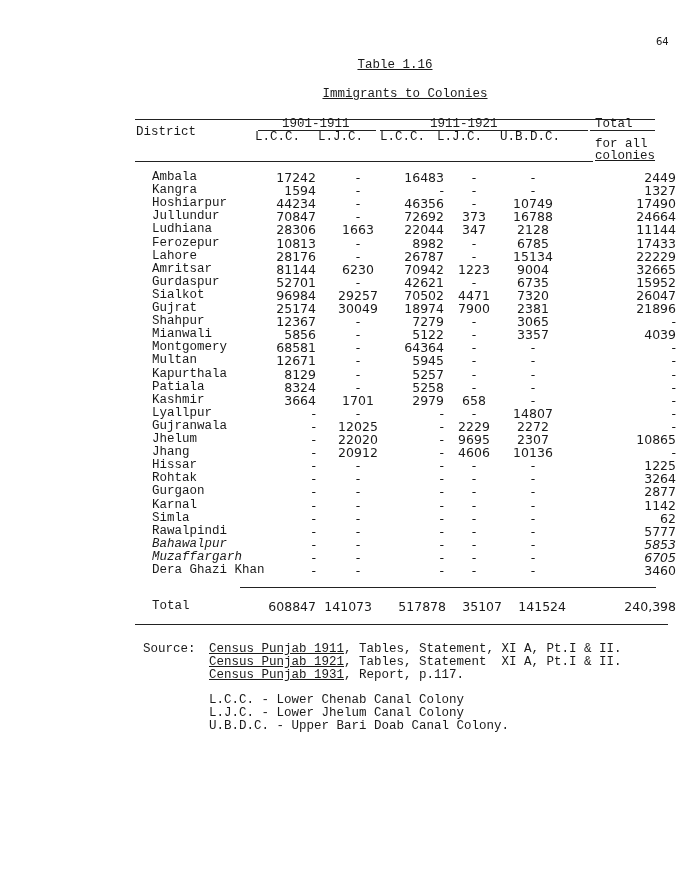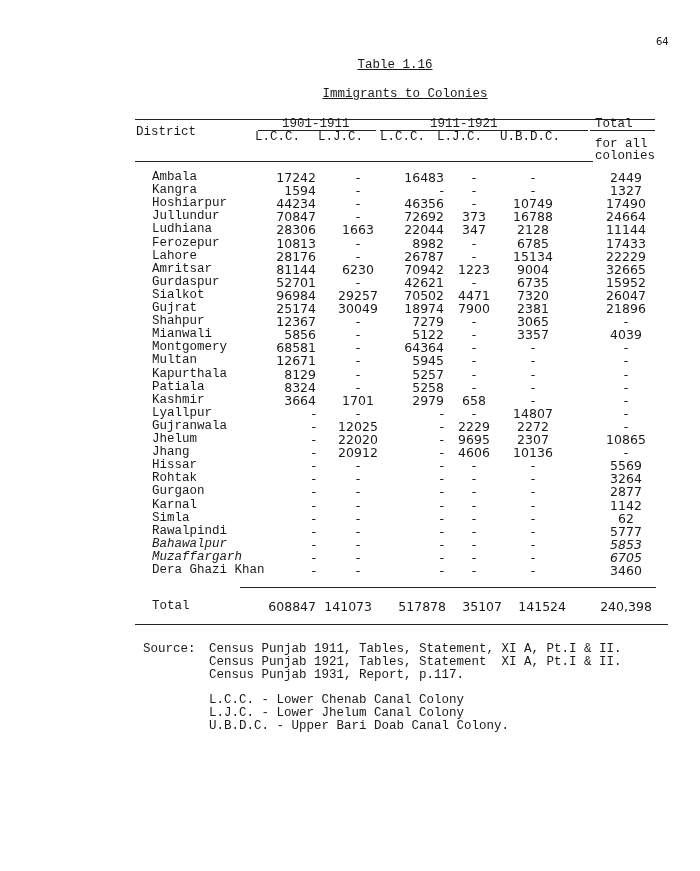--- a/index.html
+++ b/index.html
@@ -4,30 +4,30 @@
 <style>
   html, body { margin:0; padding:0; background:#ffffff; }
   body { width:700px; height:871px; position:relative; overflow:hidden;
          font-family:"Liberation Mono","DejaVu Sans Mono",monospace; color:#1a1a1a; }
   .page-num { position:absolute; left:656px; top:36px; font-size:10px; font-family:"DejaVu Sans", sans-serif; }
   .title { position:absolute; left:0; width:100%; text-align:center; font-size:12.5px; text-decoration:underline; }
   .t1 { top:58px; left:45px; }
   .t2 { top:87px; left:55px; }
   .rule { position:absolute; border-top:1.3px solid #222; }
   .hdr { position:absolute; font-size:12.5px; line-height:13px; }
-  .ul { }
+  .ul { text-decoration:underline; }
   .row { position:absolute; left:136px; height:13px; font-size:12.5px; line-height:13px; white-space:pre; }
   .cell { position:absolute; top:0; text-align:right; font-family:"DejaVu Sans", sans-serif; font-size:12.5px; }
   .dist { position:absolute; left:16px; top:0; }
   .c1 { left:110px; width:70px; }
   .c2 { left:190px; width:64px; text-align:center; }
   .c3 { left:240px; width:68px; }
   .c4 { left:310px; width:56px; text-align:center; }
   .c5 { left:366px; width:62px; text-align:center; }
-  .c6 { left:460px; width:60px;text-align:center; }
+  .c6 { left:480px; width:60px; }
   .total-row { position:absolute; left:136px; top:599px; height:14px; font-size:12.5px; width:520px; }
   .total-row .cell { font-size:12.5px; }
   .src { position:absolute; font-size:12.5px; line-height:13.5px; white-space:pre; }
 </style>
 </head>
 <body>
 
 <div class="page-num">64</div>
 <div class="title t1">Table 1.16</div>
 <div class="title t2">Immigrants to Colonies</div>
@@ -65,21 +65,21 @@
     <div class="row" style="top: 328.2px; width: 520px;"><span class="dist">Mianwali</span><span class="cell c1">5856</span><span class="cell c2">-</span><span class="cell c3">5122</span><span class="cell c4">-</span><span class="cell c5">3357</span><span class="cell c6">4039</span></div>
     <div class="row" style="top: 341.3px; width: 520px;"><span class="dist">Montgomery</span><span class="cell c1">68581</span><span class="cell c2">-</span><span class="cell c3">64364</span><span class="cell c4">-</span><span class="cell c5">-</span><span class="cell c6">-</span></div>
     <div class="row" style="top: 354.4px; width: 520px;"><span class="dist">Multan</span><span class="cell c1">12671</span><span class="cell c2">-</span><span class="cell c3">5945</span><span class="cell c4">-</span><span class="cell c5">-</span><span class="cell c6">-</span></div>
     <div class="row" style="top: 367.5px; width: 520px;"><span class="dist">Kapurthala</span><span class="cell c1">8129</span><span class="cell c2">-</span><span class="cell c3">5257</span><span class="cell c4">-</span><span class="cell c5">-</span><span class="cell c6">-</span></div>
     <div class="row" style="top: 380.6px; width: 520px;"><span class="dist">Patiala</span><span class="cell c1">8324</span><span class="cell c2">-</span><span class="cell c3">5258</span><span class="cell c4">-</span><span class="cell c5">-</span><span class="cell c6">-</span></div>
     <div class="row" style="top: 393.7px; width: 520px;"><span class="dist">Kashmir</span><span class="cell c1">3664</span><span class="cell c2">1701</span><span class="cell c3">2979</span><span class="cell c4">658</span><span class="cell c5">-</span><span class="cell c6">-</span></div>
     <div class="row" style="top: 406.8px; width: 520px;"><span class="dist">Lyallpur</span><span class="cell c1">-</span><span class="cell c2">-</span><span class="cell c3">-</span><span class="cell c4">-</span><span class="cell c5">14807</span><span class="cell c6">-</span></div>
     <div class="row" style="top: 419.9px; width: 520px;"><span class="dist">Gujranwala</span><span class="cell c1">-</span><span class="cell c2">12025</span><span class="cell c3">-</span><span class="cell c4">2229</span><span class="cell c5">2272</span><span class="cell c6">-</span></div>
     <div class="row" style="top: 433px; width: 520px;"><span class="dist">Jhelum</span><span class="cell c1">-</span><span class="cell c2">22020</span><span class="cell c3">-</span><span class="cell c4">9695</span><span class="cell c5">2307</span><span class="cell c6">10865</span></div>
     <div class="row" style="top: 446.1px; width: 520px;"><span class="dist">Jhang</span><span class="cell c1">-</span><span class="cell c2">20912</span><span class="cell c3">-</span><span class="cell c4">4606</span><span class="cell c5">10136</span><span class="cell c6">-</span></div>
-    <div class="row" style="top: 459.2px; width: 520px;"><span class="dist">Hissar</span><span class="cell c1">-</span><span class="cell c2">-</span><span class="cell c3">-</span><span class="cell c4">-</span><span class="cell c5">-</span><span class="cell c6">5569</span></div>
+    <div class="row" style="top: 459.2px; width: 520px;"><span class="dist">Hissar</span><span class="cell c1">-</span><span class="cell c2">-</span><span class="cell c3">-</span><span class="cell c4">-</span><span class="cell c5">-</span><span class="cell c6">1225</span></div>
     <div class="row" style="top: 472.3px; width: 520px;"><span class="dist">Rohtak</span><span class="cell c1">-</span><span class="cell c2">-</span><span class="cell c3">-</span><span class="cell c4">-</span><span class="cell c5">-</span><span class="cell c6">3264</span></div>
     <div class="row" style="top: 485.4px; width: 520px;"><span class="dist">Gurgaon</span><span class="cell c1">-</span><span class="cell c2">-</span><span class="cell c3">-</span><span class="cell c4">-</span><span class="cell c5">-</span><span class="cell c6">2877</span></div>
     <div class="row" style="top: 498.5px; width: 520px;"><span class="dist">Karnal</span><span class="cell c1">-</span><span class="cell c2">-</span><span class="cell c3">-</span><span class="cell c4">-</span><span class="cell c5">-</span><span class="cell c6">1142</span></div>
     <div class="row" style="top: 511.6px; width: 520px;"><span class="dist">Simla</span><span class="cell c1">-</span><span class="cell c2">-</span><span class="cell c3">-</span><span class="cell c4">-</span><span class="cell c5">-</span><span class="cell c6">62</span></div>
     <div class="row" style="top: 524.7px; width: 520px;"><span class="dist">Rawalpindi</span><span class="cell c1">-</span><span class="cell c2">-</span><span class="cell c3">-</span><span class="cell c4">-</span><span class="cell c5">-</span><span class="cell c6">5777</span></div>
     <div class="row" style="top: 537.8px; width: 520px; font-style: italic;"><span class="dist">Bahawalpur</span><span class="cell c1">-</span><span class="cell c2">-</span><span class="cell c3">-</span><span class="cell c4">-</span><span class="cell c5">-</span><span class="cell c6">5853</span></div>
     <div class="row" style="top: 550.9px; width: 520px; font-style: italic;"><span class="dist">Muzaffargarh</span><span class="cell c1">-</span><span class="cell c2">-</span><span class="cell c3">-</span><span class="cell c4">-</span><span class="cell c5">-</span><span class="cell c6">6705</span></div>
     <div class="row" style="top: 564px; width: 520px;"><span class="dist">Dera Ghazi Khan</span><span class="cell c1">-</span><span class="cell c2">-</span><span class="cell c3">-</span><span class="cell c4">-</span><span class="cell c5">-</span><span class="cell c6">3460</span></div>
   </div>
 

